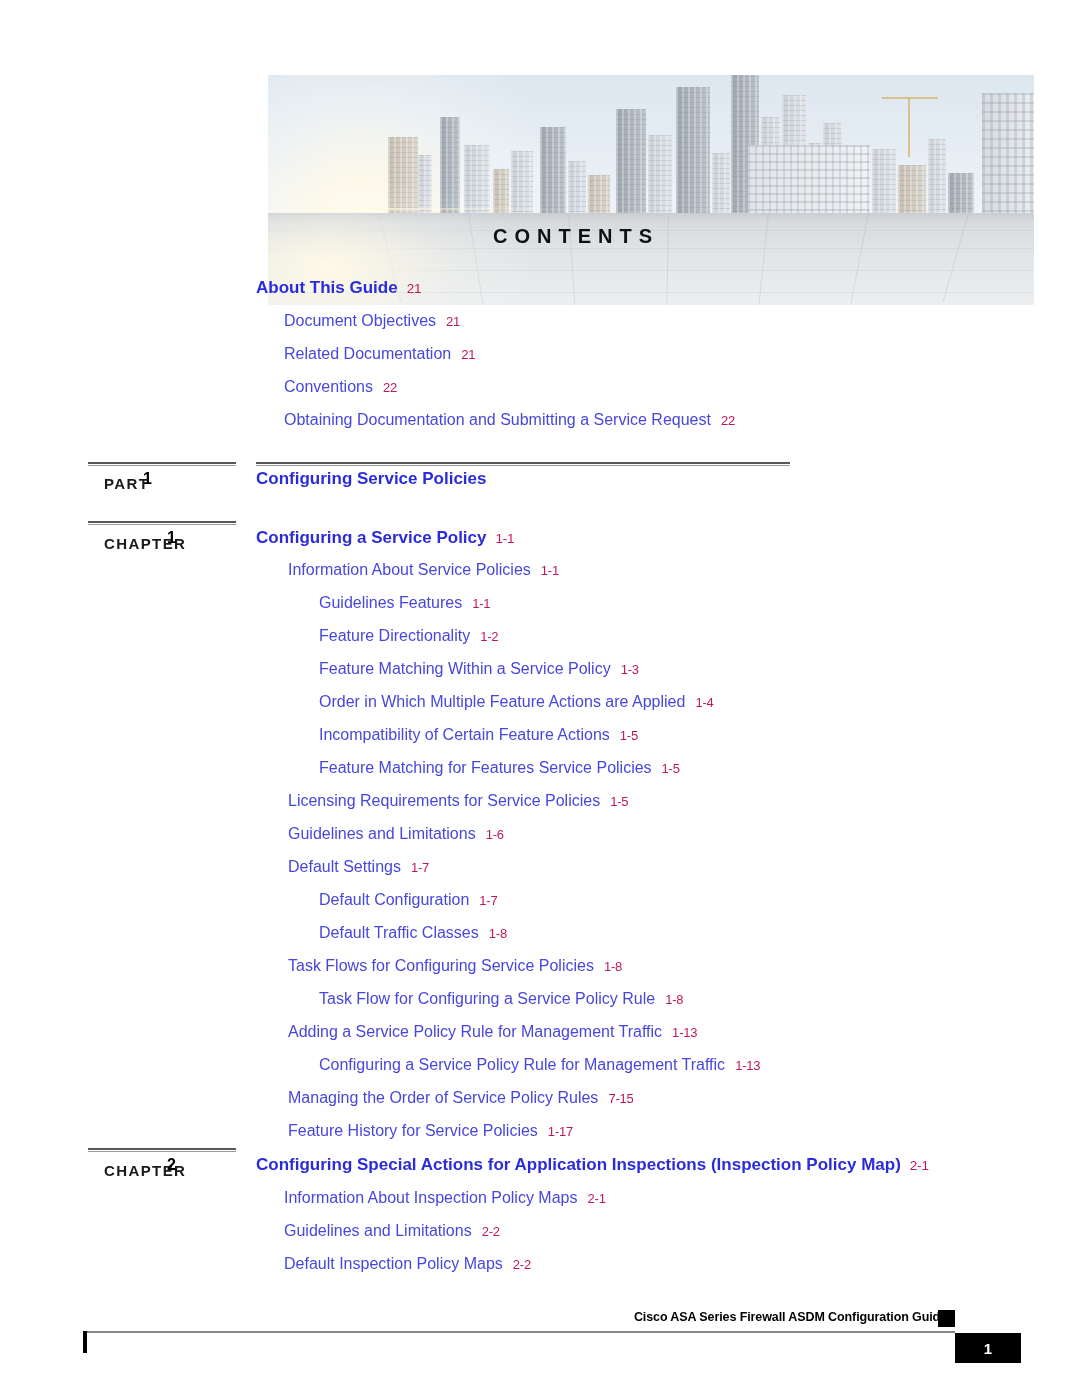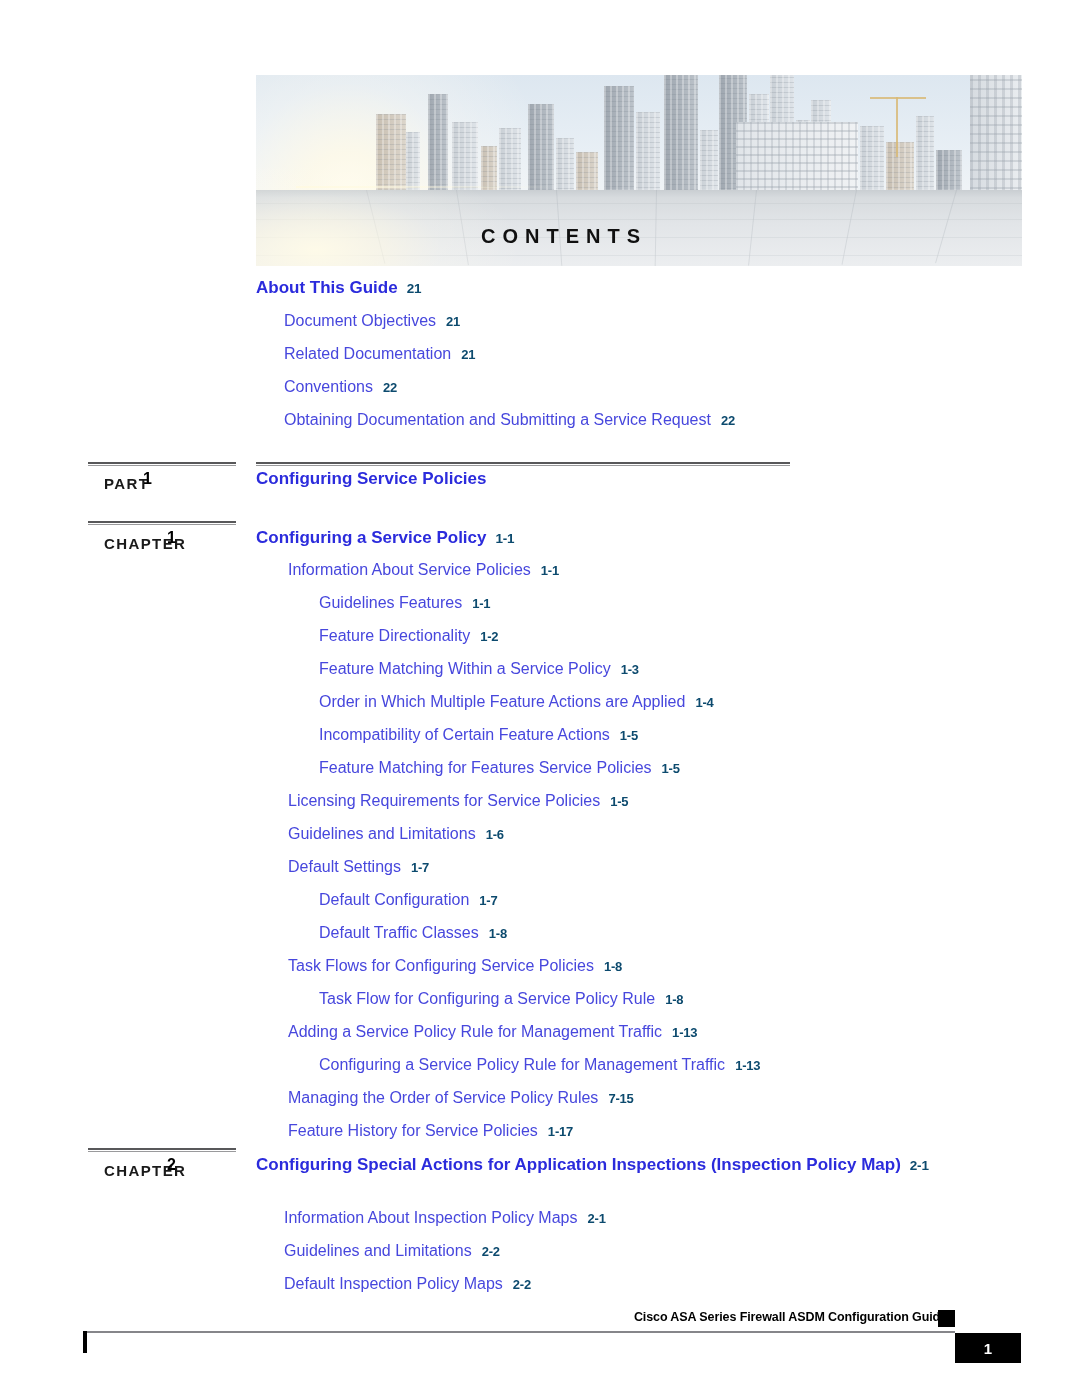--- a/index.html
+++ b/index.html
@@ -11,24 +11,24 @@
     width: 1080px;
     height: 1397px;
     position: relative;
     font-family: "Liberation Sans", sans-serif;
     overflow: hidden;
   }
 
   
   #header-banner {
     position: absolute;
-    left: 256px;
+    left: 268px;
     top: 75px;
     width: 766px;
-    height: 191px;
+    height: 230px;
     overflow: hidden;
   }
   .sky {
     position: absolute;
     inset: 0;
     background:
       radial-gradient(circle at 12% 62%, rgba(255,252,238,1) 0%, rgba(255,250,232,0.85) 6%, rgba(255,252,245,0.35) 16%, rgba(255,255,255,0) 30%),
       linear-gradient(to bottom, #dde7f0 0%, #e8eff5 40%, #eff3f6 60%, #e9edf0 62%, #dfe4e8 100%);
   }
   .ground {
@@ -114,22 +114,22 @@
     width: 1080px;
   }
   .entry {
     position: relative;
     display: block;
     color: #3434d6;
     white-space: nowrap;
   }
   .entry .txt { display: inline; }
   .entry .pg {
-    color: #0c4a6e;
-    font-weight: bold;
+    color: #be185d;
+    font-weight: normal;
     font-size: 13px;
     letter-spacing: -0.2px;
   }
 
   
   .lvl-h1 {            
     margin-left: 256px;
     font-size: 17px;
     font-weight: bold;
     color: #2b2bdc;
@@ -474,21 +474,21 @@
 <div class="marker-block">
   <div class="marker-rule" style="top:1148px;"></div>
   <div class="marker-rule2" style="top:1151px;"></div>
   <div class="marker-label" style="top:1162px;">CHAPTER</div>
   <div class="marker-num" style="left:167px; top:1156px;">2</div>
   <div class="entry lvl-h1" style="position:absolute; left:0; top:1155px;">
     <span class="txt">Configuring Special Actions for Application Inspections (Inspection Policy Map)</span><span class="pg">2-1</span>
   </div>
 </div>
 
-<div style="position:absolute; left:0; top:1188px; width:932px;margin-top:20px;">
+<div style="position:absolute; left:0; top:1188px; width:932px;">
   <div class="entry lvl-2 row">
     <span class="txt">Information About Inspection Policy Maps</span><span class="pg">2-1</span>
   </div>
   <div class="entry lvl-2 row">
     <span class="txt">Guidelines and Limitations</span><span class="pg">2-2</span>
   </div>
   <div class="entry lvl-2 row">
     <span class="txt">Default Inspection Policy Maps</span><span class="pg">2-2</span>
   </div>
 </div>

